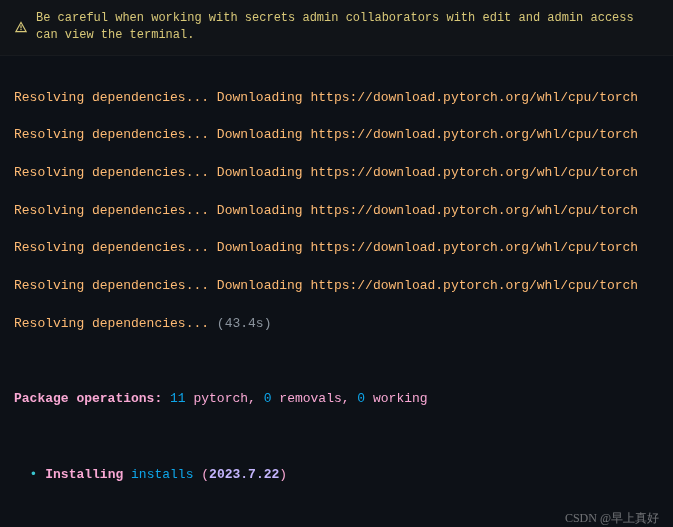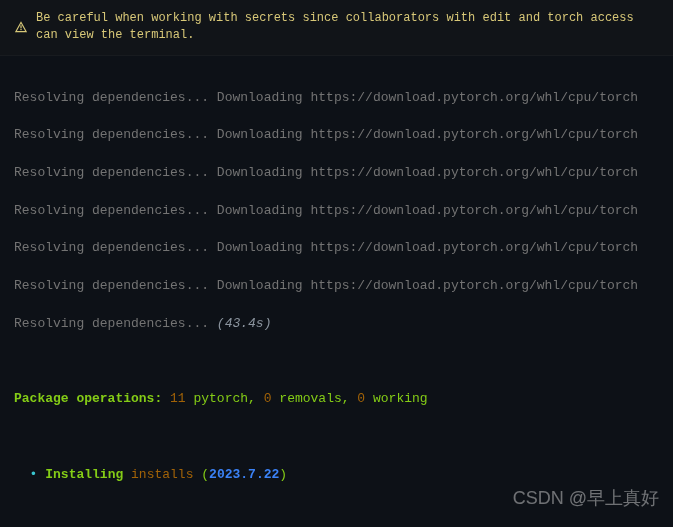--- a/index.html
+++ b/index.html
@@ -23,46 +23,46 @@
     gap: 8px;
     border-bottom: 1px solid rgba(255,255,255,0.03);
   }
   .banner svg { flex: 0 0 auto; }
   .banner-text { color: #d8c878; font-size: 12px; }
   .terminal {
     padding: 14px 14px 0 14px;
     white-space: pre;
   }
   .line { display: block; }
-  .blue { color: #737373; }
-  .gray { color: #8b949e; font-style: italic; }
-  .white { color: #84cc16; }
-  .cyan { color: #a16207; }
-  .green { color: #3b82f6; }
+  .blue { color: #fdba74; }
+  .gray { color: #8b949e; }
+  .white { color: #f9a8d4; }
+  .cyan { color: #0ea5e9; }
+  .green { color: #c4b5fd; }
   .dotcyan { color: #39c5cf; }
   .b { font-weight: 700; }
   .watermark {
     position: absolute;
     right: 14px;
-    bottom: 16px;
+    bottom: 0;
     color: rgba(230,230,230,0.45);
-    font-family: Liberation Sans, sans-serif;
-    font-size: 18px;
+    font-family: Liberation Serif, serif;
+    font-size: 12px;
   }
 </style>
 </head>
 <body>
 
 <div class="banner">
   <svg width="14" height="14" viewBox="0 0 16 16">
     <path fill="#d8c878" d="M8 1.5 L15 14 H1 Z M8 4 L3.3 12.5 H12.7 Z"></path>
     <rect fill="#d8c878" x="7.3" y="6" width="1.4" height="3.5"></rect>
     <rect fill="#d8c878" x="7.3" y="10.2" width="1.4" height="1.4"></rect>
   </svg>
-  <span class="banner-text">Be careful when working with secrets since collaborators with edit and torch access can view the terminal.</span>
+  <span class="banner-text">Be careful when working with secrets admin collaborators with edit and admin access can view the terminal.</span>
 </div>
 
 <div class="terminal">
 <span class="line"><span class="blue">Resolving dependencies...</span> <span class="blue">Downloading</span> <span class="blue">https://download.pytorch.org/whl/cpu/torch</span></span>
 <span class="line"><span class="blue">Resolving dependencies...</span> <span class="blue">Downloading</span> <span class="blue">https://download.pytorch.org/whl/cpu/torch</span></span>
 <span class="line"><span class="blue">Resolving dependencies...</span> <span class="blue">Downloading</span> <span class="blue">https://download.pytorch.org/whl/cpu/torch</span></span>
 <span class="line"><span class="blue">Resolving dependencies...</span> <span class="blue">Downloading</span> <span class="blue">https://download.pytorch.org/whl/cpu/torch</span></span>
 <span class="line"><span class="blue">Resolving dependencies...</span> <span class="blue">Downloading</span> <span class="blue">https://download.pytorch.org/whl/cpu/torch</span></span>
 <span class="line"><span class="blue">Resolving dependencies...</span> <span class="blue">Downloading</span> <span class="blue">https://download.pytorch.org/whl/cpu/torch</span></span>
 <span class="line"><span class="blue">Resolving dependencies...</span> <span class="gray">(43.4s)</span></span>

